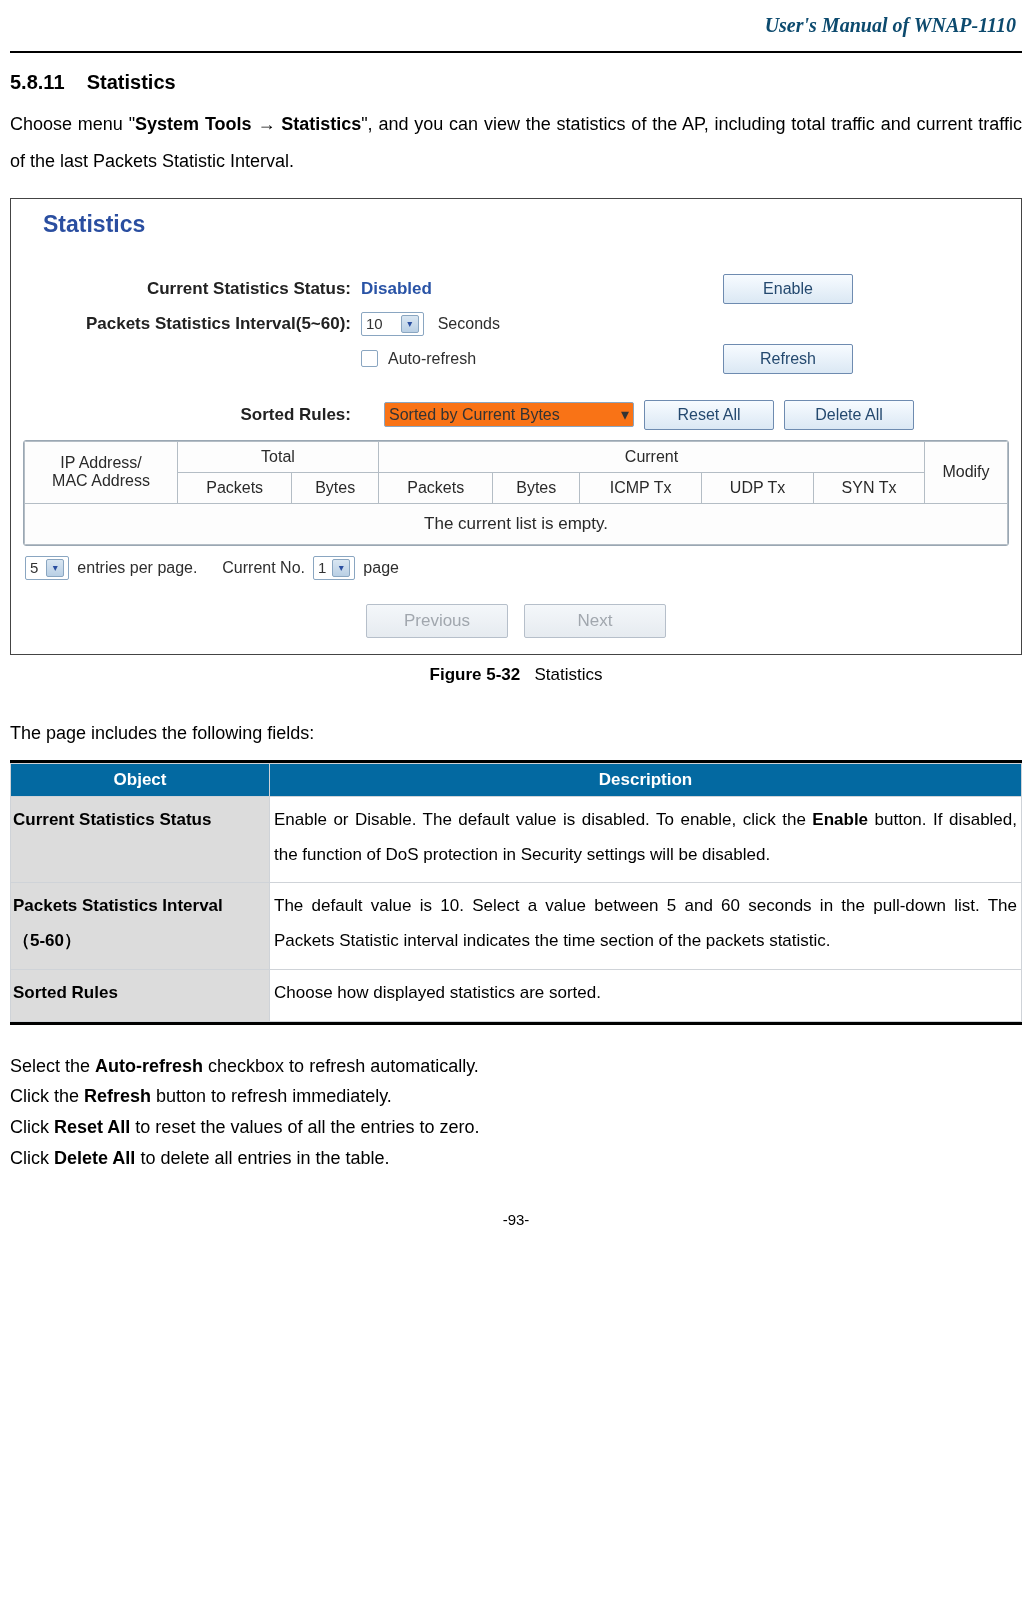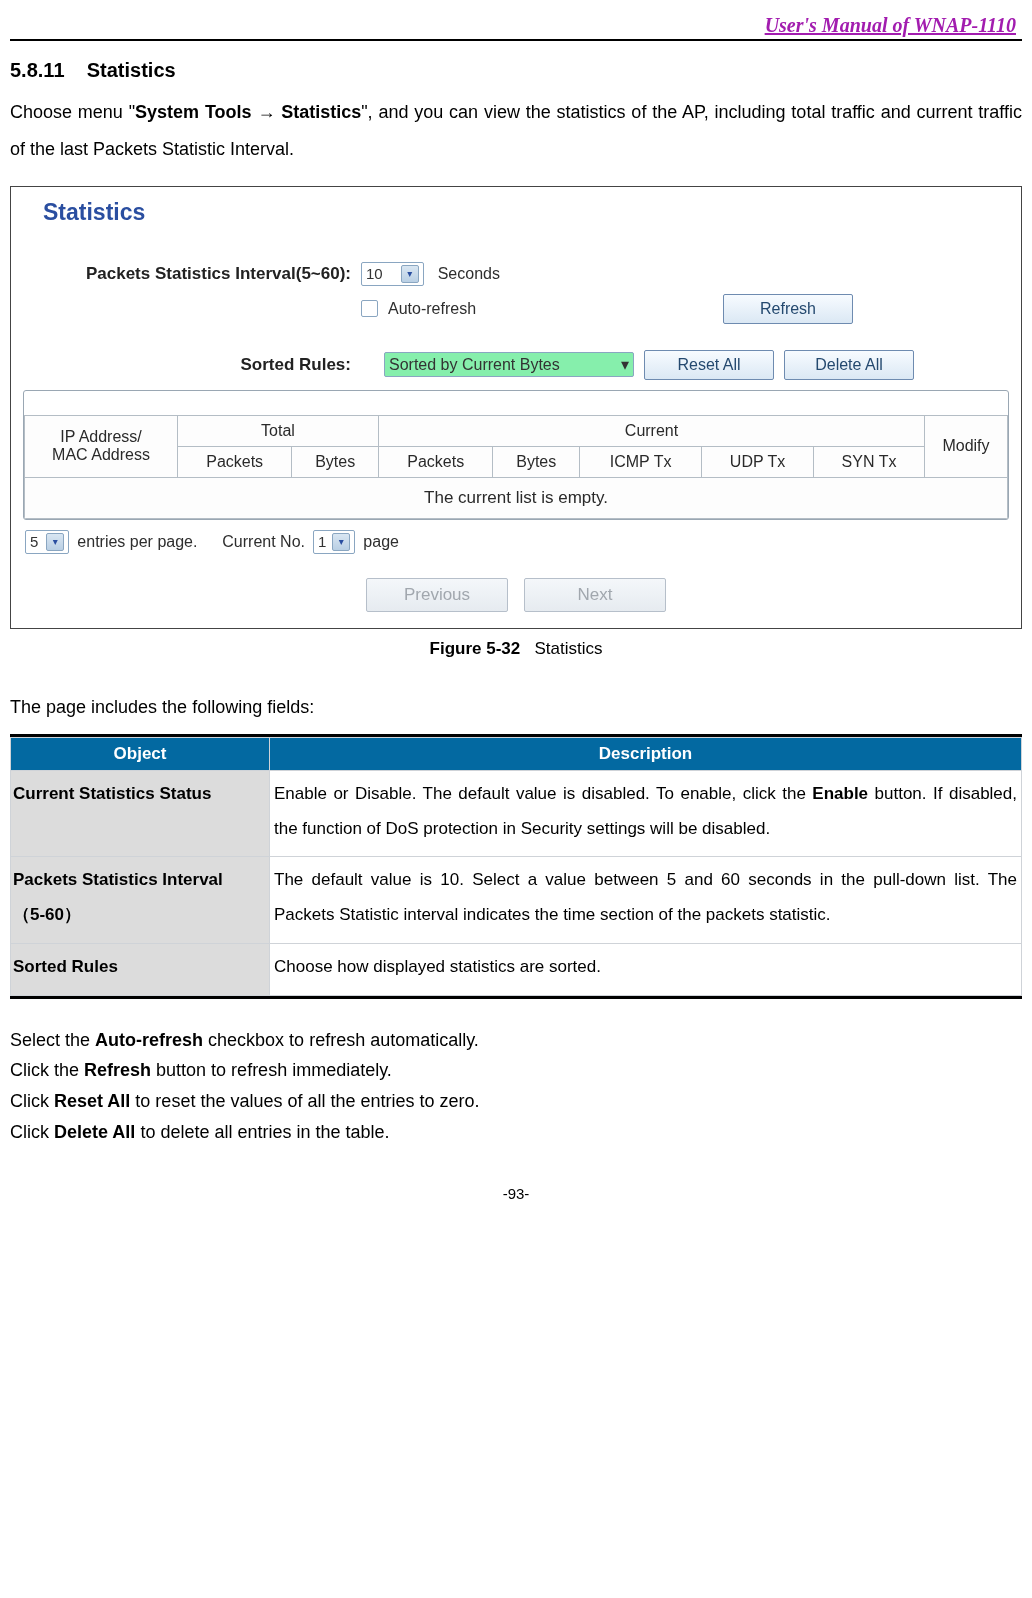--- a/index.html
+++ b/index.html
@@ -14,24 +14,23 @@
   .page {
     padding: 10px 10px 30px 10px;
     box-sizing: border-box;
     width: 1032px;
   }
   .doc-header {
     text-align: right;
     font-style: italic;
     font-weight: bold;
     font-family: "Times New Roman", serif;
-    color: #a21caf;
+    color: #0c4a6e;
     font-size: 20px;
-    padding: 4px 6px 2px 0;
-    text-decoration: underline;
+    padding: 4px 6px 14px 0;
   }
   .hr {
     border-top: 2px solid #000;
     margin-bottom: 18px;
   }
   .section-heading {
     font-weight: bold;
     font-size: 20px;
     margin: 8px 0 12px 0;
   }
@@ -133,37 +132,36 @@
   .sort-row { margin-top: 26px; gap: 23px; }
   .sort-select {
     border: 1px solid #8aa6c1;
     border-radius: 2px;
     padding: 2px 4px;
     display: inline-flex;
     align-items: center;
     gap: 10px;
     font-size: 16px;
     color: #333;
-    background: #86efac;
+    background: #f97316;
     width: 240px;
     justify-content: space-between;
   }
 
   .stats-table {
     border: 1px solid #9aa7b3;
     border-radius: 3px;
     margin: 10px 2px 10px 2px;
     overflow: hidden;
   }
   .stats-table table {
     border-collapse: collapse;
     width: 100%;
     font-size: 16px;
     color: #2a2a2a;
-    margin-top: 24px;
   }
   .stats-table td, .stats-table th {
     border: 1px solid #b4bdc5;
     padding: 6px 6px;
     text-align: center;
     font-weight: normal;
     background: #fdfdfd;
   }
   .stats-empty td {
     padding: 10px 6px;
@@ -258,20 +256,29 @@
     <span>Statistics</span>
   </div>
 
   <p class="paragraph">
     <span>Choose menu "</span><span class="strong">System Tools → Statistics</span><span>", and you can view the statistics of the AP, including total traffic and current traffic of the last Packets Statistic Interval.</span>
   </p>
 
   <div class="screenshot">
     <div class="ss-title">Statistics</div>
 
+    <div class="ss-row">
+      <div class="ss-label">Current Statistics Status:</div>
+      <div class="ss-value">
+        <div class="disabled-text">Disabled</div>
+        <div style="flex:1"></div>
+        <div class="btn right">Enable</div>
+        <div style="width:150px"></div>
+      </div>
+    </div>
 
     <div class="ss-row">
       <div class="ss-label">Packets Statistics Interval(5~60):</div>
       <div class="ss-value">
         <div class="mini-select">
           <span>10</span>
           <span class="arrow">▾</span>
         </div>
         <span class="seconds-text">Seconds</span>
       </div>

